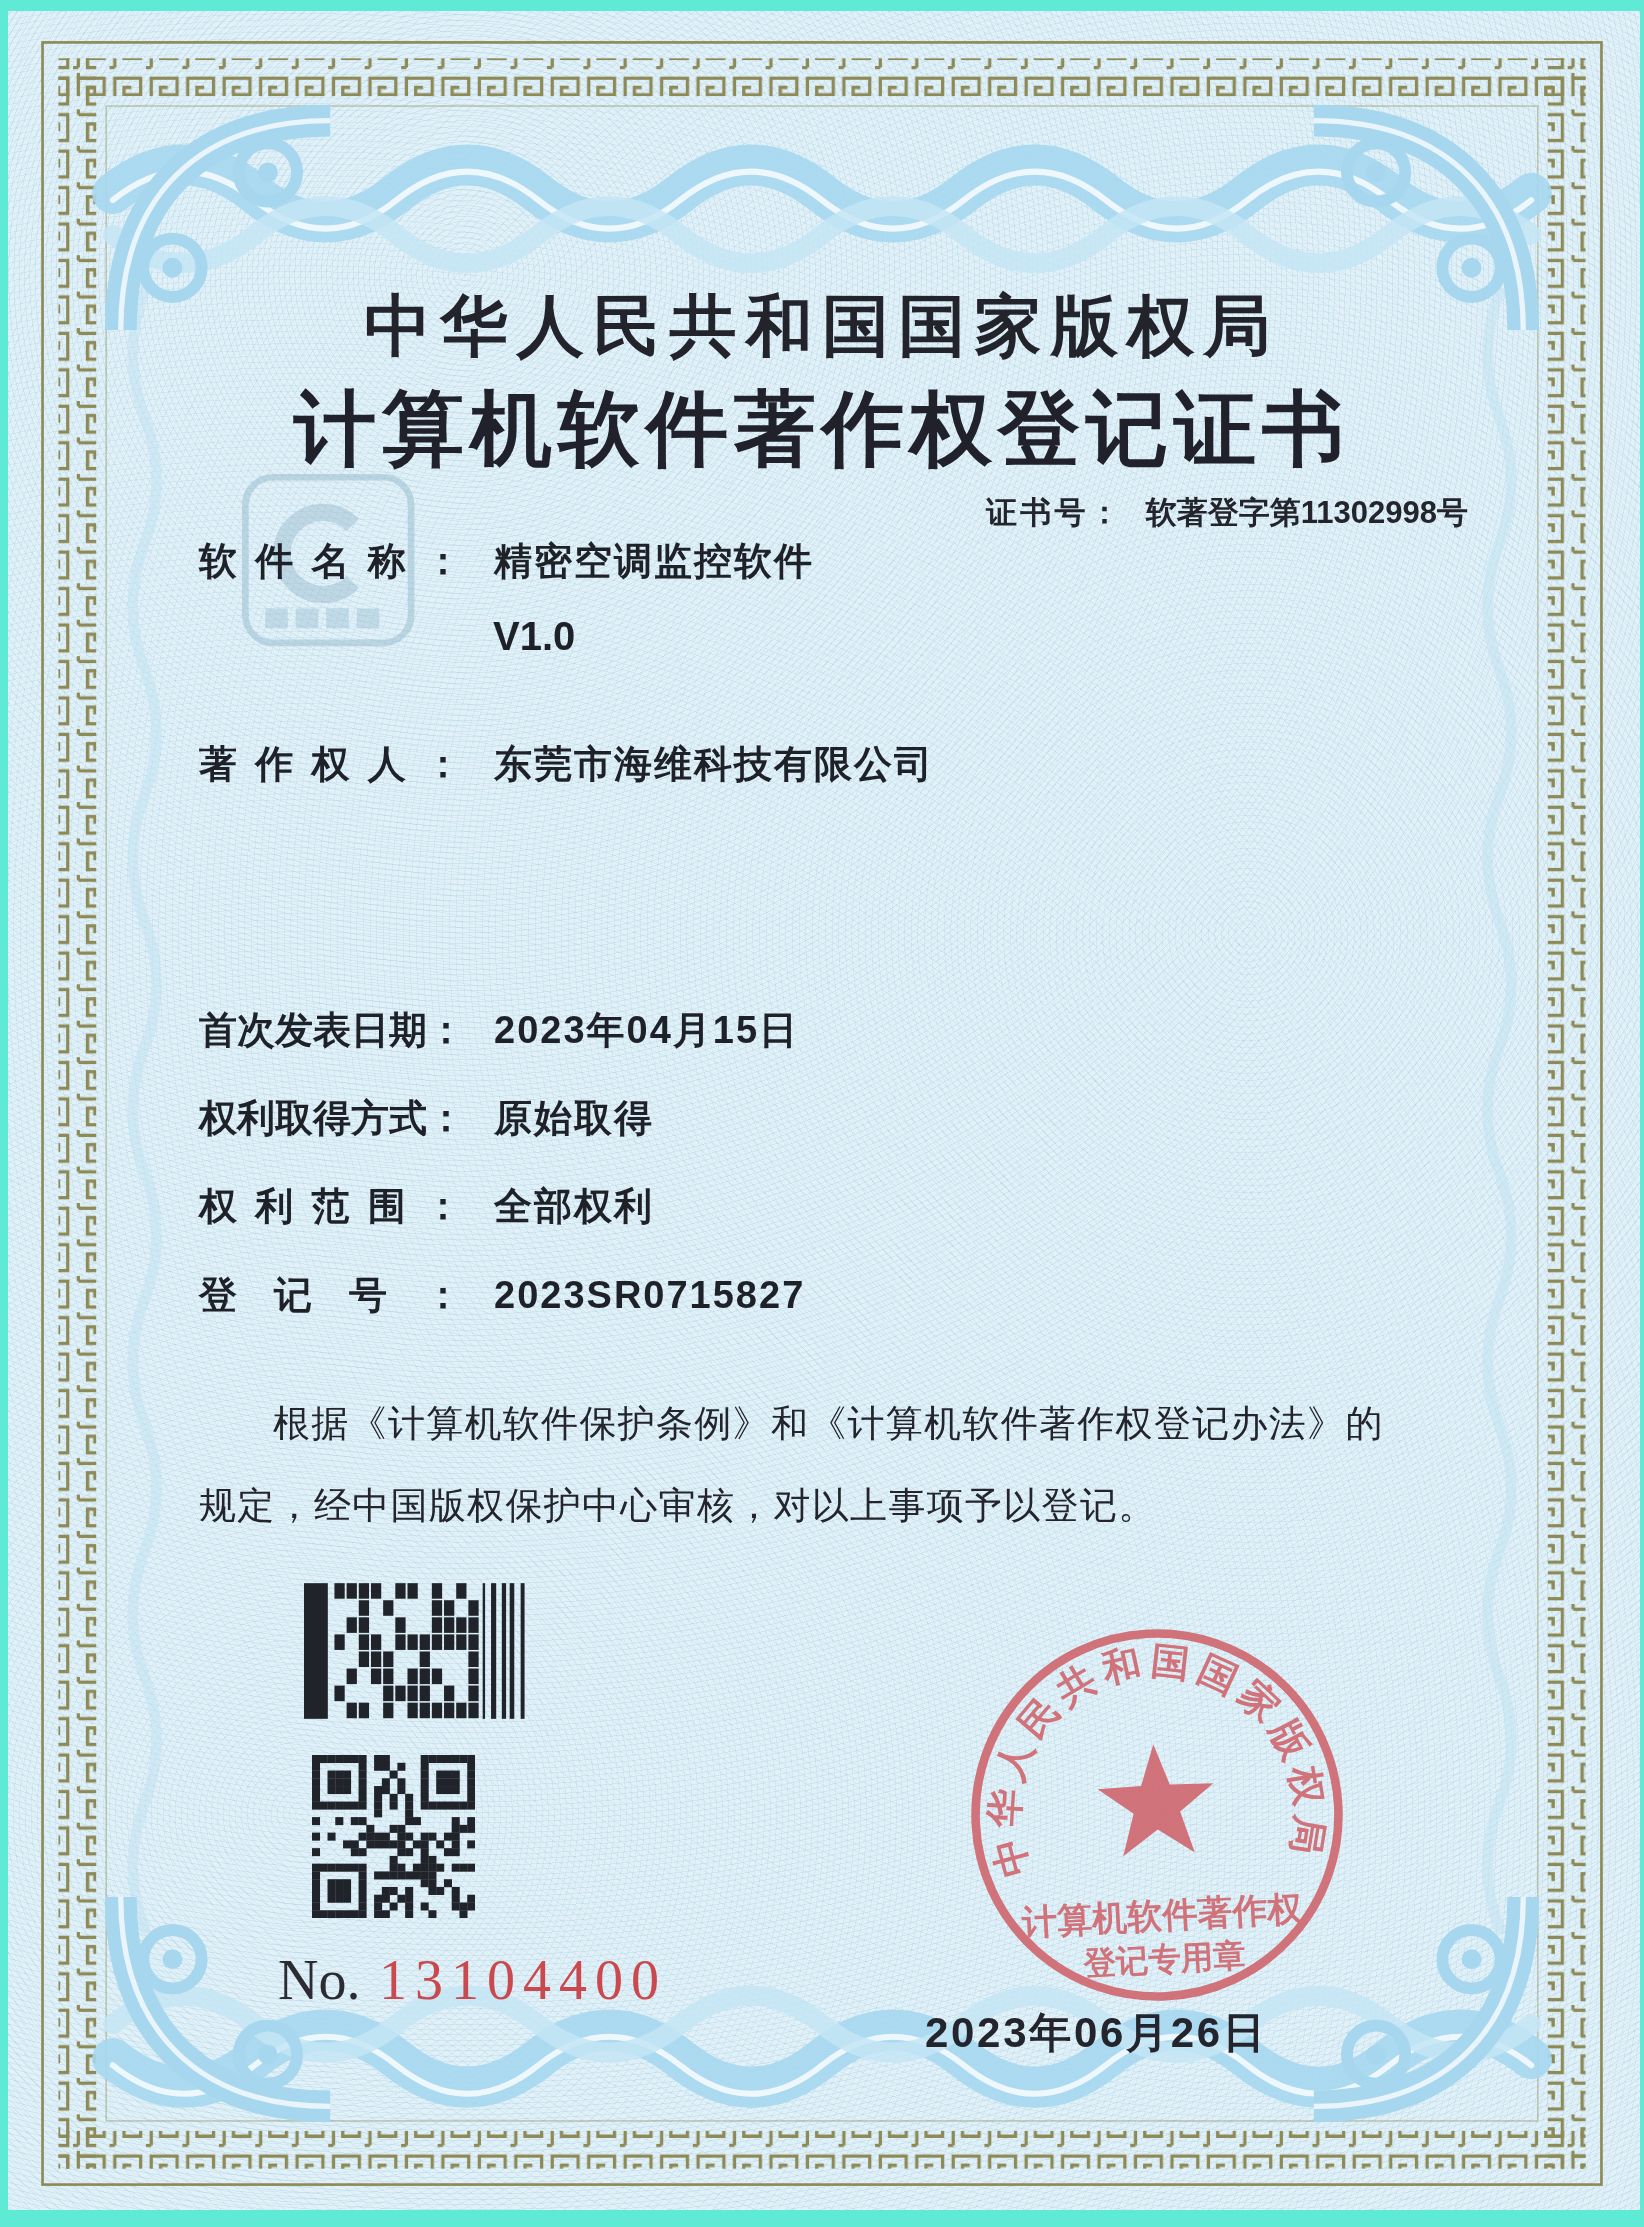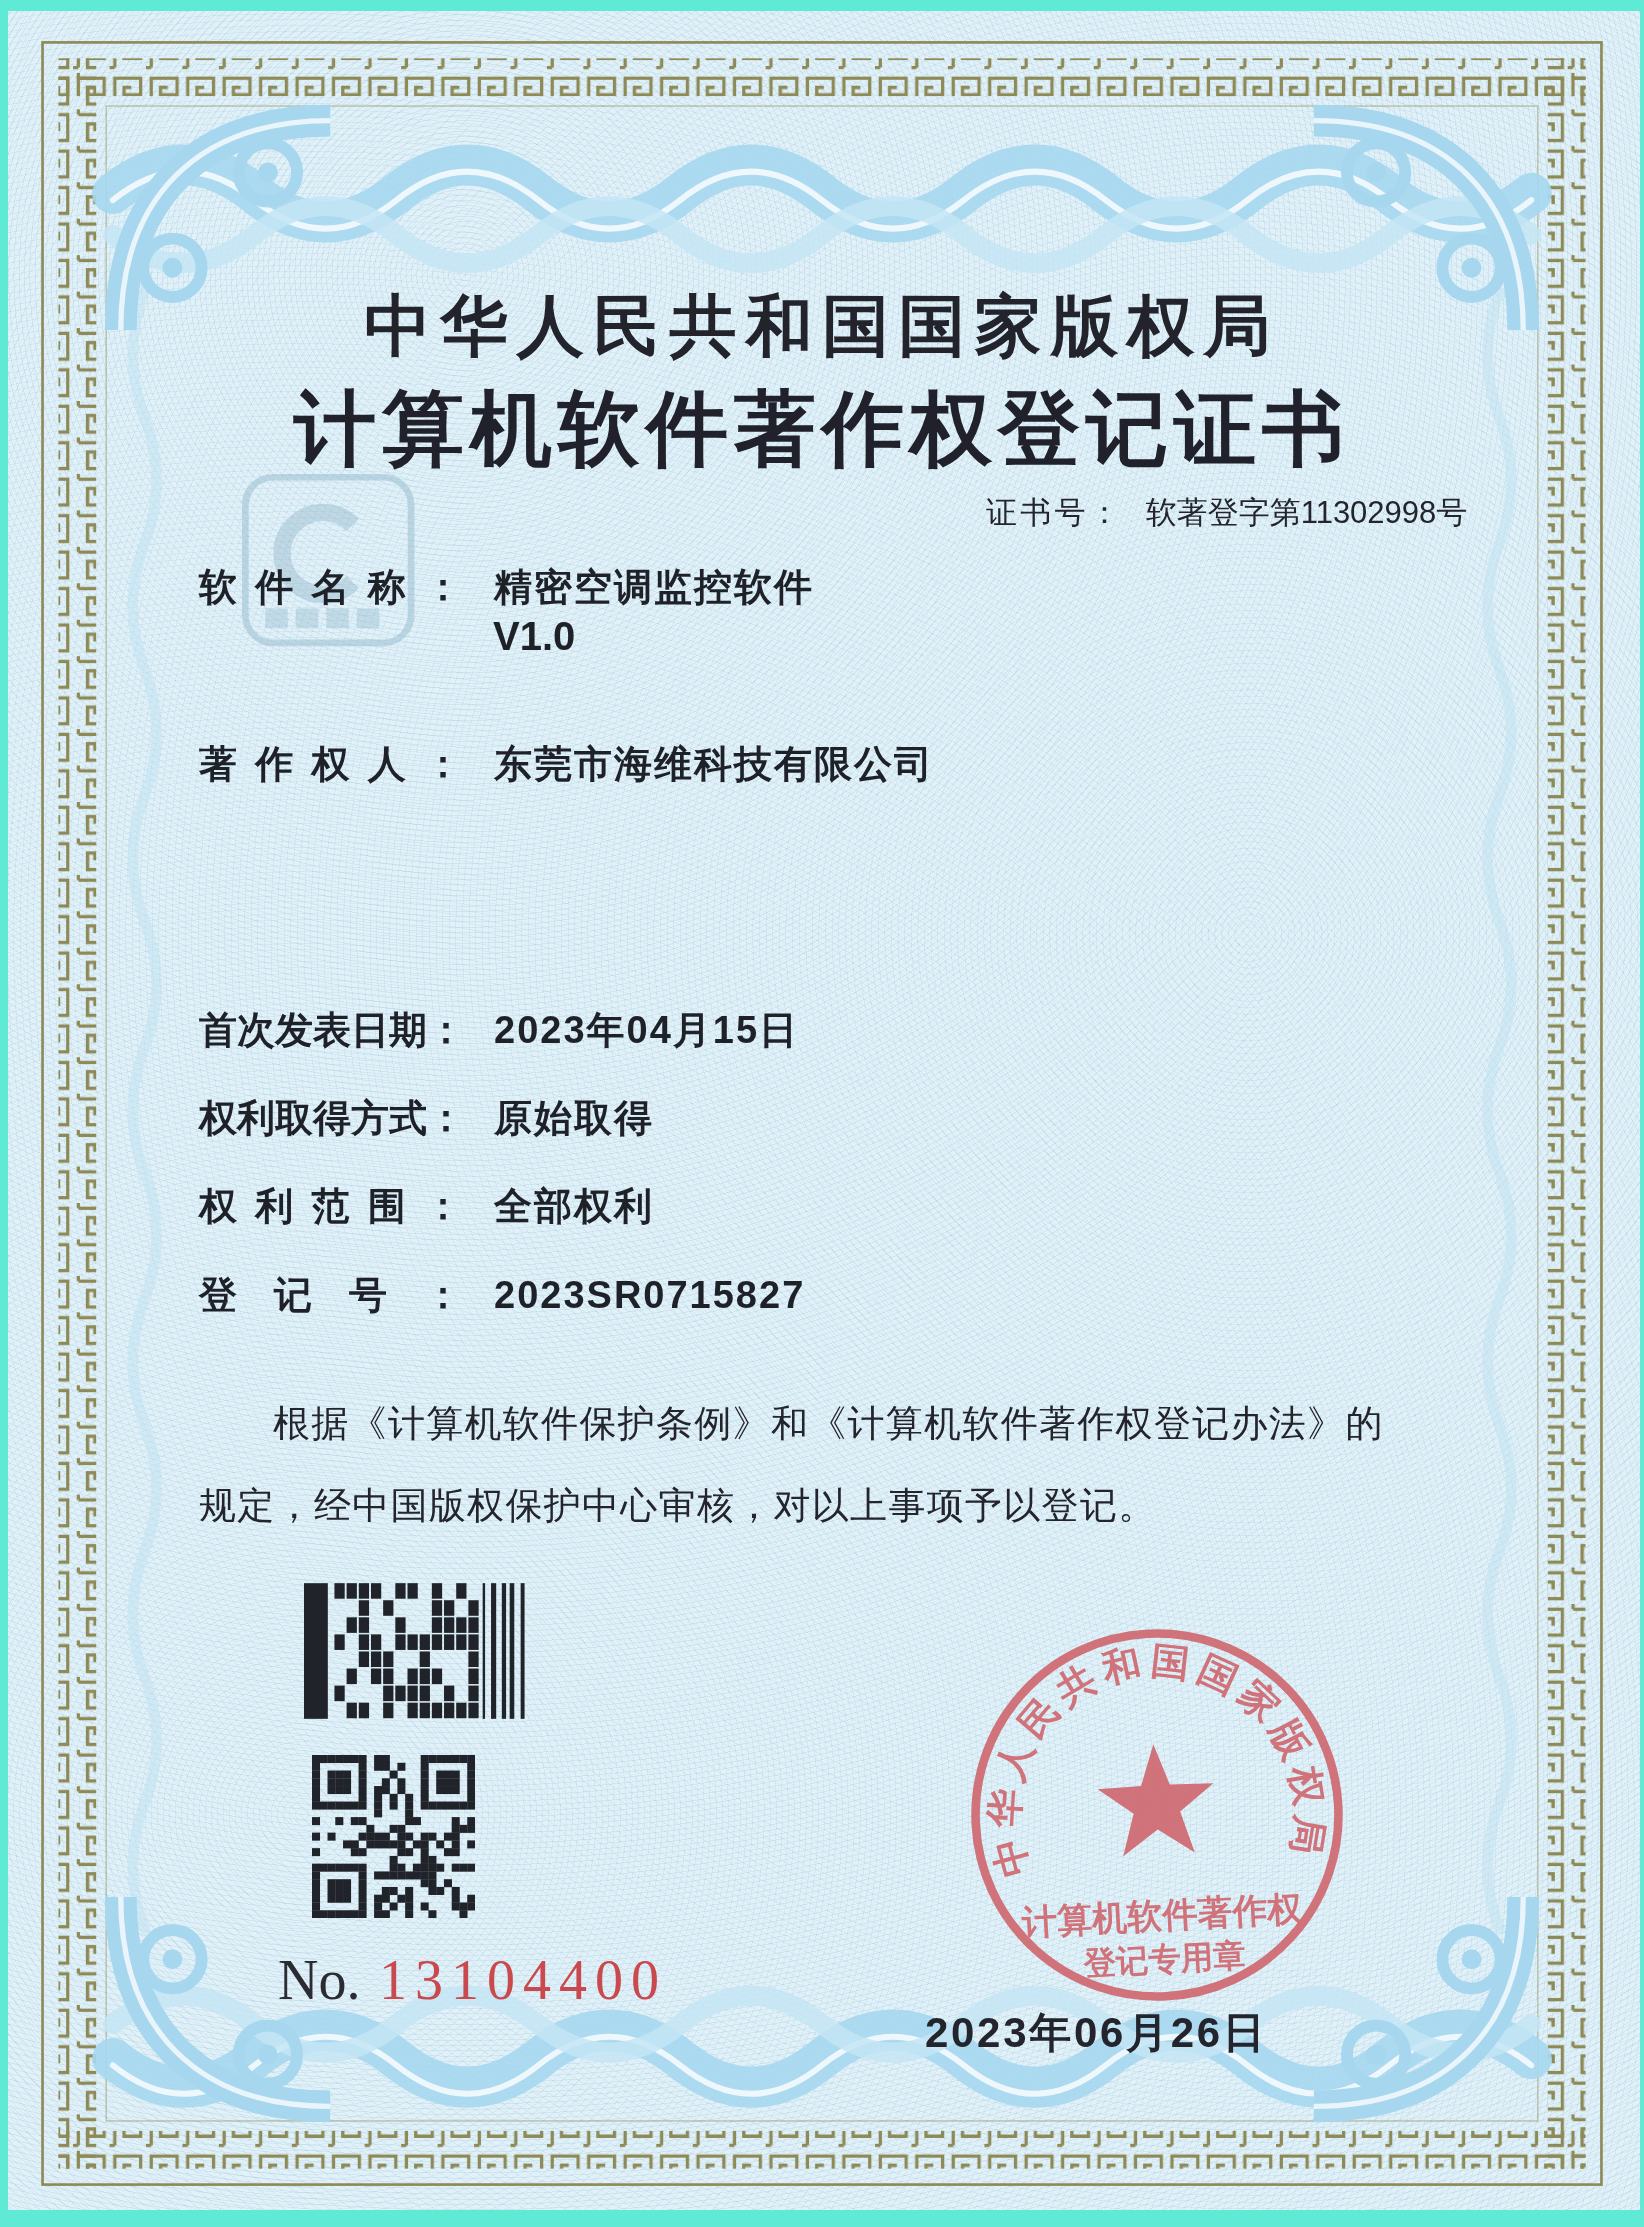--- a/index.html
+++ b/index.html
@@ -8,21 +8,21 @@
   .paper{position:absolute;inset:10.6px 4px 17px 8px;background-color:#e2f1f8;
     background-image:
       repeating-radial-gradient(circle at 28% 12%, rgba(110,175,205,.16) 0 1px, rgba(0,0,0,0) 1px 5.3px),
       repeating-radial-gradient(circle at 76% 42%, rgba(110,175,205,.13) 0 1px, rgba(0,0,0,0) 1px 6.6px),
       repeating-radial-gradient(circle at 18% 82%, rgba(110,175,205,.13) 0 1px, rgba(0,0,0,0) 1px 6px);}
   .deco{position:absolute;left:0;top:0;width:1644px;height:2227px;pointer-events:none;}
   .title1{position:absolute;top:281px;left:0;width:100%;text-align:center;font-size:67px;font-weight:700;
           letter-spacing:9.3px;font-family:"Liberation Serif","DejaVu Serif",serif;color:#22232b;white-space:nowrap;}
   .title2{position:absolute;top:375px;left:0;width:100%;text-align:center;font-size:82px;font-weight:700;
           letter-spacing:6px;font-family:"Liberation Serif","DejaVu Serif",serif;color:#20212a;white-space:nowrap;}
-  .certno{position:absolute;top:492px;left:986px;font-size:31px;font-weight:400;white-space:nowrap;color:#23242c;}
+  .certno{position:absolute;top:492px;left:986px;font-size:31px;font-weight:700;white-space:nowrap;color:#23242c;}
   .certno .lbl{letter-spacing:3.3px;margin-right:22.5px;}
   .field{position:absolute;left:199px;font-size:38px;font-weight:700;color:#1f2129;white-space:nowrap;}
   .flabel{display:inline-block;width:263px;text-align:justify;text-align-last:justify;}
   .fvalue{margin-left:32px;letter-spacing:2px;}
   .fv2{position:absolute;left:493px;top:614px;font-size:40px;font-weight:700;color:#1f2129;}
   .statement{position:absolute;left:199px;top:1383px;font-size:37px;font-weight:400;color:#23242c;
              line-height:82px;letter-spacing:1.3px;}
   .statement .l1{text-indent:74px;white-space:nowrap;}
   .statement .l2{white-space:nowrap;}
   .serial{position:absolute;left:278px;top:1948px;font-size:56px;color:#2b2b31;white-space:nowrap;
@@ -91,21 +91,21 @@
     </g>
   </svg>
 
   <div class="title1">中华人民共和国国家版权局</div>
   <div class="title2">计算机软件著作权登记证书</div>
 
   <div class="certno">
     <span class="lbl">证书号：</span><span>软著登字第11302998号</span>
   </div>
 
-  <div class="field" style="top:562px">
+  <div class="field" style="top:536px">
     <span class="flabel">软件名称：</span><span class="fvalue">精密空调监控软件</span>
   </div>
   <div class="fv2">V1.0</div>
 
   <div class="field" style="top:739px">
     <span class="flabel">著作权人：</span><span class="fvalue">东莞市海维科技有限公司</span>
   </div>
 
 
   <div class="field" style="top:1005px">

